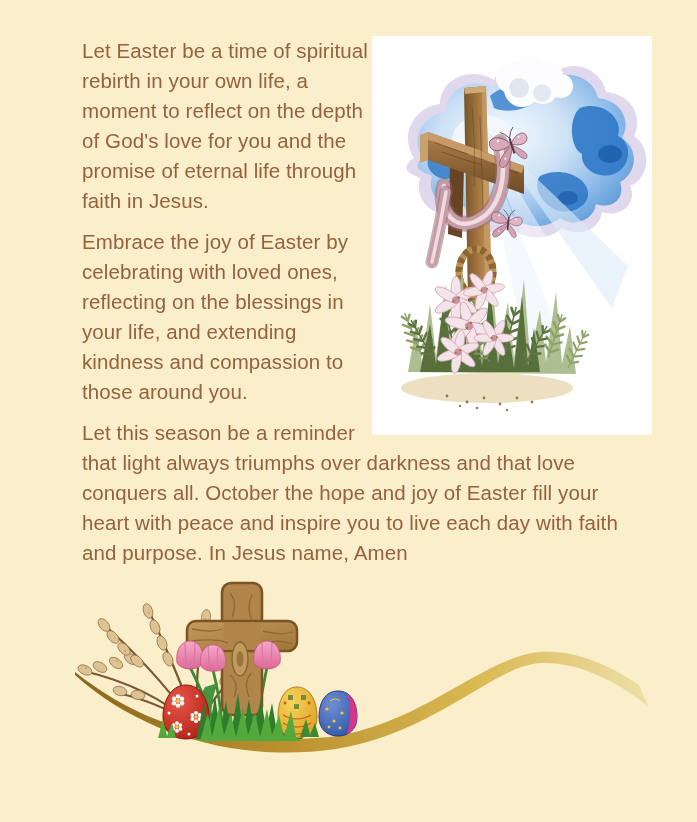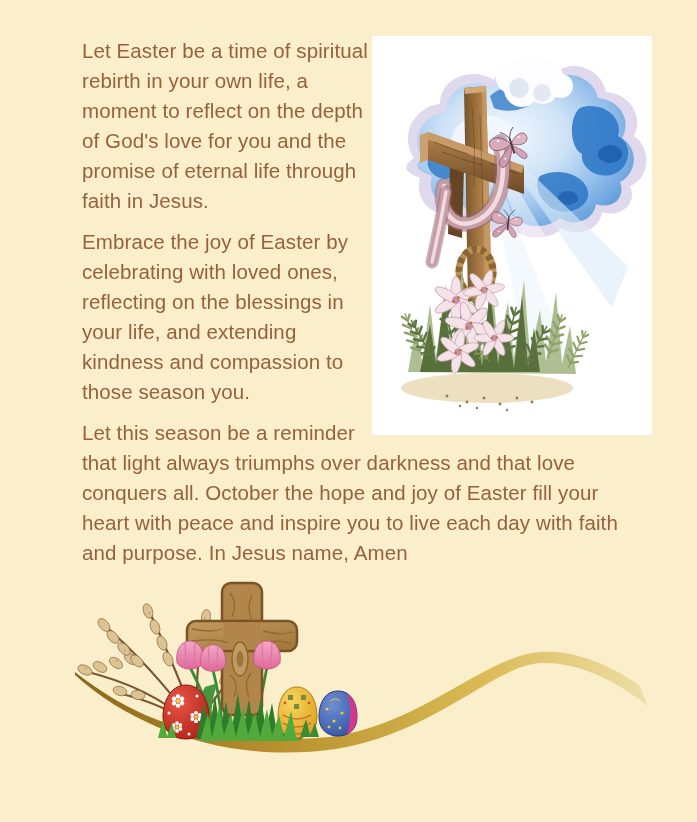--- a/index.html
+++ b/index.html
@@ -179,21 +179,21 @@
           <circle cx="105" cy="372" r="1.2"></circle>
             <circle cx="135" cy="374" r="1.2"></circle>
             <circle cx="88" cy="370" r="1.2"></circle>
         </g>
       </g>
     </svg>
   </div>
 
   <div class="content">
     <p class="para">Let Easter be a time of spiritual rebirth in your own life, a moment to reflect on the depth of God's love for you and the promise of eternal life through faith in Jesus.</p>
-    <p class="para">Embrace the joy of Easter by celebrating with loved ones, reflecting on the blessings in your life, and extending kindness and compassion to those season you.</p>
+    <p class="para">Embrace the joy of Easter by celebrating with loved ones, reflecting on the blessings in your life, and extending kindness and compassion to those around you.</p>
     <p class="para wide"><span class="notch"></span><span>Let this season be a reminder that light always triumphs over darkness and that love conquers all. October the hope and joy of Easter fill your heart with peace and inspire you to live each day with faith and purpose. In Jesus name, Amen</span></p>
   </div>
 
   <div class="bottom-art">
     <svg viewBox="0 0 697 247" aria-hidden="true">
       <defs>
         <linearGradient id="goldGrad" x1="0" y1="0" x2="1" y2="0">
           <stop offset="0" stop-color="#8a671c"></stop>
           <stop offset="0.35" stop-color="#b98f2e"></stop>
           <stop offset="0.7" stop-color="#d9b952"></stop>

